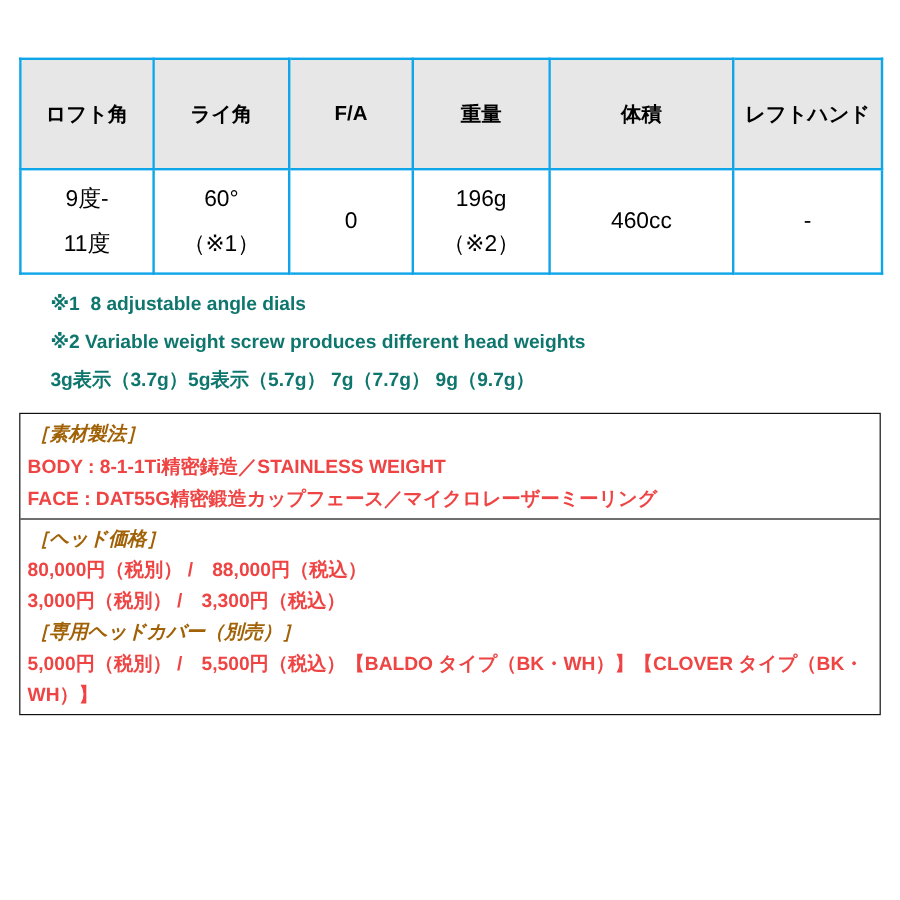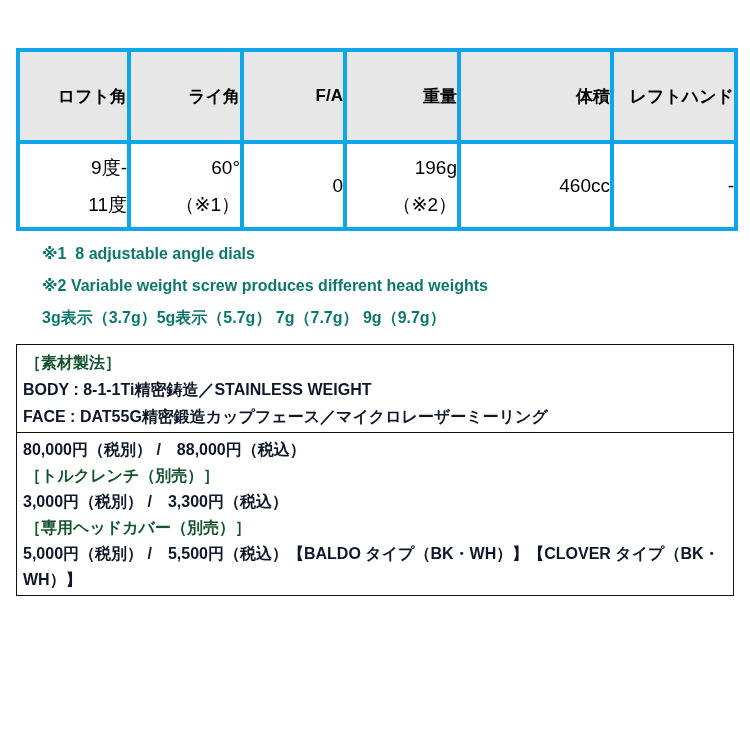--- a/index.html
+++ b/index.html
@@ -10,22 +10,22 @@
     position:relative;
   }
   .page { position:relative; width:750px; height:750px; background:#ffffff; }
 
   
   table.spec {
     position:absolute; left:16px; top:48px; width:718px;
     border-collapse:collapse; table-layout:fixed;
   }
   table.spec th, table.spec td {
-    border:4px solid #0ea5e9;
-    text-align:right; vertical-align:middle;
+    border:2px solid #0ea5e9;
+    text-align:center; vertical-align:middle;
     overflow:hidden;
   }
   table.spec th {
     background:#e7e7e7;
     font-weight:bold; font-size:17px;
     height:92px; color:#000000;
   }
   table.spec td {
     font-weight:normal; font-size:19px;
     height:87px; color:#000000;
@@ -42,24 +42,24 @@
   
   .detail-box {
     position:absolute; left:16px; top:344px; width:718px;
     border:1px solid #111111; background:#ffffff;
   }
   .detail-section { padding:4px 10px 2px 6px; }
   .detail-section.sec1 .dl { line-height:27px; }
   .detail-section.sec2 .dl { line-height:26px; }
   .detail-divider { border-top:1px solid #111111; height:0; }
   .dl {
-    font-size:16px; font-weight:bold; color:#0f172a;
+    font-size:16px; font-weight:bold; color:#ef4444;
     white-space:pre-wrap;
   }
-  .dl.green { color:#14532d; padding-left:2px; }
+  .dl.green { color:#a16207; padding-left:2px;font-style:italic; }
 </style>
 </head>
 <body>
 
 <div class="page">
 
   <table class="spec">
     <colgroup>
       <col style="width:111px">
         <col style="width:113px">
@@ -113,22 +113,22 @@
 
     <div class="detail-section sec1">
       <div class="dl green">［素材製法］</div>
       <div class="dl">BODY : 8-1-1Ti精密鋳造／STAINLESS WEIGHT</div>
       <div class="dl">FACE : DAT55G精密鍛造カップフェース／マイクロレーザーミーリング</div>
     </div>
 
     <div class="detail-divider"></div>
 
     <div class="detail-section sec2">
+      <div class="dl green">［ヘッド価格］</div>
       <div class="dl">80,000円（税別） /　88,000円（税込）</div>
-      <div class="dl green">［トルクレンチ（別売）］</div>
       <div class="dl">3,000円（税別） /　3,300円（税込）</div>
       <div class="dl green">［専用ヘッドカバー（別売）］</div>
       <div class="dl">5,000円（税別） /　5,500円（税込）【BALDO タイプ（BK・WH）】【CLOVER タイプ（BK・WH）】</div>
     </div>
 
   </div>
 
 </div>
 
 </body></html>

